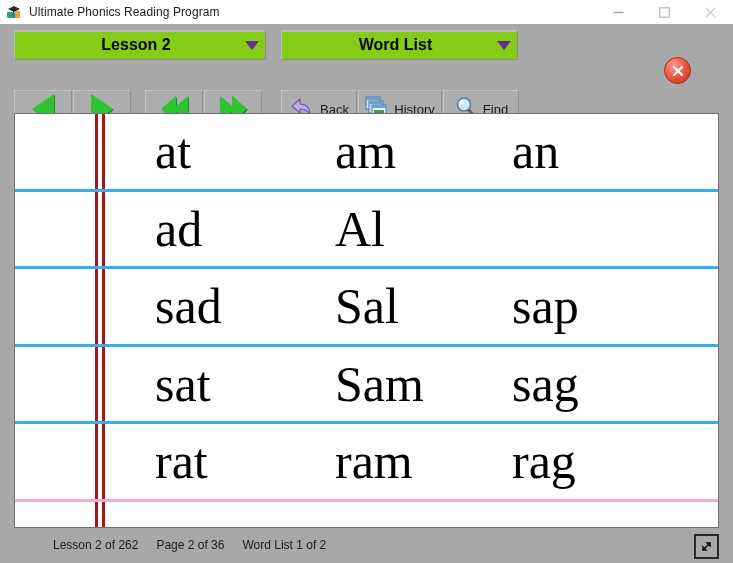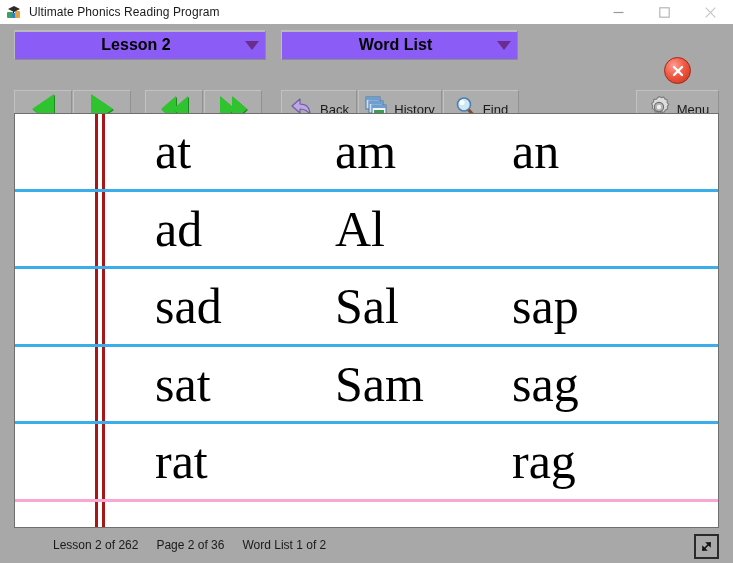--- a/index.html
+++ b/index.html
@@ -47,21 +47,21 @@
   
   .toolbar {
     position: absolute; left: 0; top: 24px;
     width: 733px; height: 88px;
     background: #a8a8a8;
   }
 
   .combo {
     position: absolute;
     height: 30px;
-    background: #8b5cf6;
+    background: #84cc16;
     border: 1px solid #8d8d8d;
     border-top-color: #bdbdbd;
     border-left-color: #bdbdbd;
     display: flex; align-items: center;
     box-shadow: inset 0 1px 0 #b8b8b8;
   }
   .combo .combo-label {
     flex: 1; text-align: center;
     font-size: 16px; font-weight: bold; color: #000;
     padding-left: 18px;
@@ -317,30 +317,20 @@
       <span class="tbtn-label">Find</span>
     </div>
 
     <div id="btn-close-round">
       <svg width="18" height="18" viewBox="0 0 18 18">
         <line x1="5" y1="5" x2="13" y2="13" stroke="#ffffff" stroke-width="2.4" stroke-linecap="round"></line>
         <line x1="13" y1="5" x2="5" y2="13" stroke="#ffffff" stroke-width="2.4" stroke-linecap="round"></line>
       </svg>
     </div>
 
-    <div class="tbtn" id="btn-menu">
-      <span>
-        <svg width="26" height="26" viewBox="0 0 26 26">
-          <path d="M13 2.5 l2.3 1.1 2.4 -0.6 1.3 2.1 2.3 0.9 -0.2 2.5 1.6 1.9 -1.4 2.1 0.3 2.5 -2.3 1 -1.2 2.2 -2.5 -0.3 -2.1 1.4 -1.9 -1.6 -2.5 0.2 -0.9 -2.3 -2.1 -1.3 0.6 -2.4 -1.1 -2.3 1.8 -1.7 0.5 -2.5 2.5 -0.3 1.7 -1.8 z" fill="#dcdcdc" stroke="#7a7a7a" stroke-width="1.1" stroke-linejoin="round"></path>
-          <circle cx="13" cy="13" r="4.6" fill="#b4b4b4" stroke="#6e6e6e" stroke-width="1.1"></circle>
-          <circle cx="13" cy="13" r="2.2" fill="#efefef"></circle>
-        </svg>
-      </span>
-      <span class="tbtn-label">Menu</span>
-    </div>
   </div>
 
   <div class="content">
     <div class="margin-line" id="margin-1"></div>
     <div class="margin-line" id="margin-2"></div>
     <div class="rows" id="word-rows">
         <div class="wrow">
           <div class="wcell c0">at</div>
           <div class="wcell c1">am</div>
           <div class="wcell c2">an</div>
@@ -354,20 +344,21 @@
           <div class="wcell c1">Sal</div>
           <div class="wcell c2">sap</div>
         </div>
         <div class="wrow">
           <div class="wcell c0">sat</div>
           <div class="wcell c1">Sam</div>
           <div class="wcell c2">sag</div>
         </div>
         <div class="wrow">
           <div class="wcell c0">rat</div>
+          <div class="wcell c1">ram</div>
           <div class="wcell c2">rag</div>
         </div>
       </div>
   </div>
 
   <div class="statusbar">
     <div class="status-items">
       <span>Lesson 2 of 262</span>
       <span>Page 2 of 36</span>
       <span>Word List 1 of 2</span>

